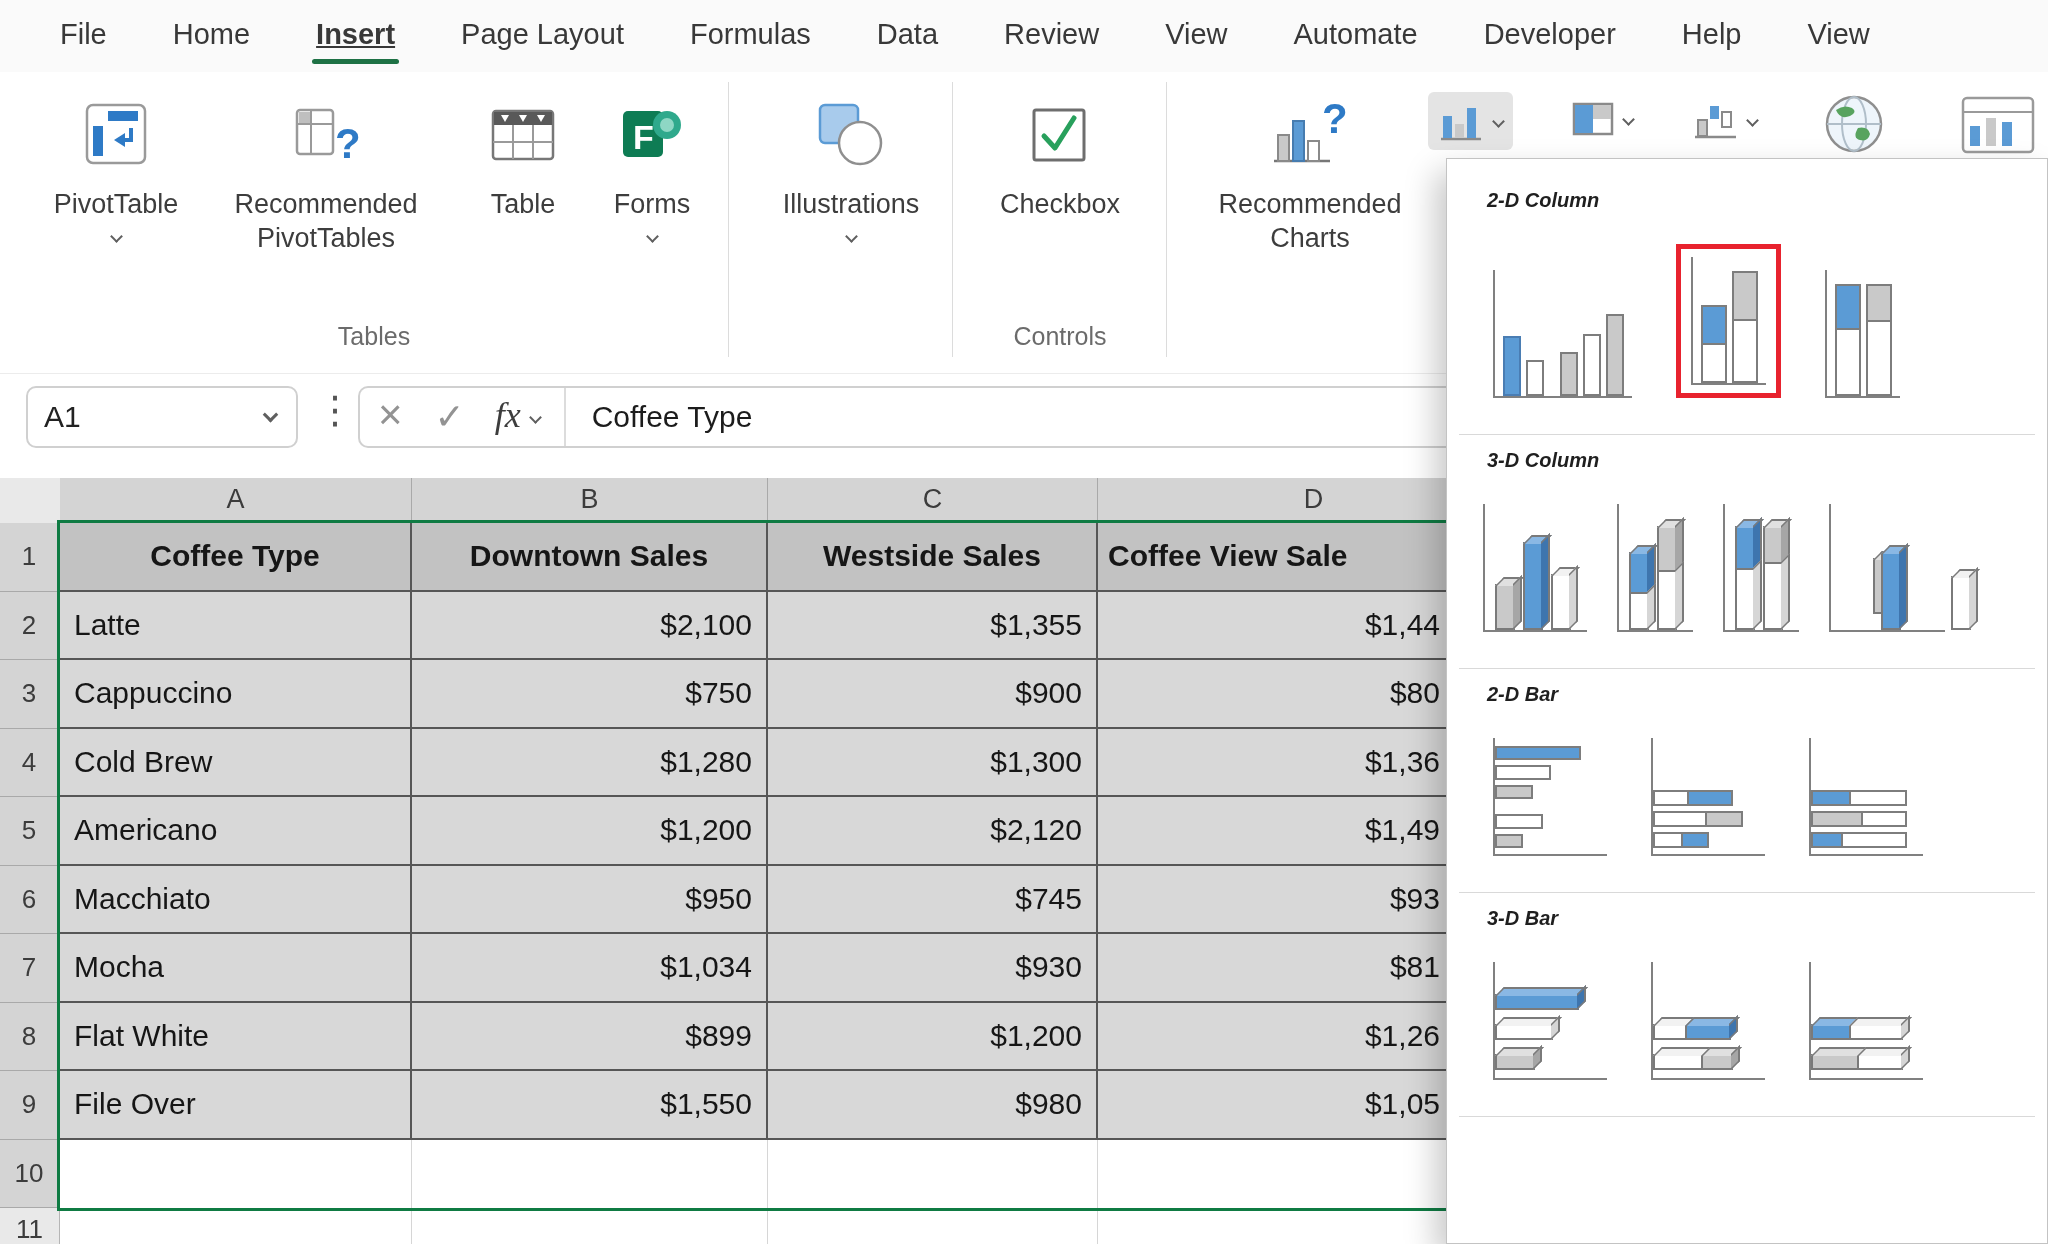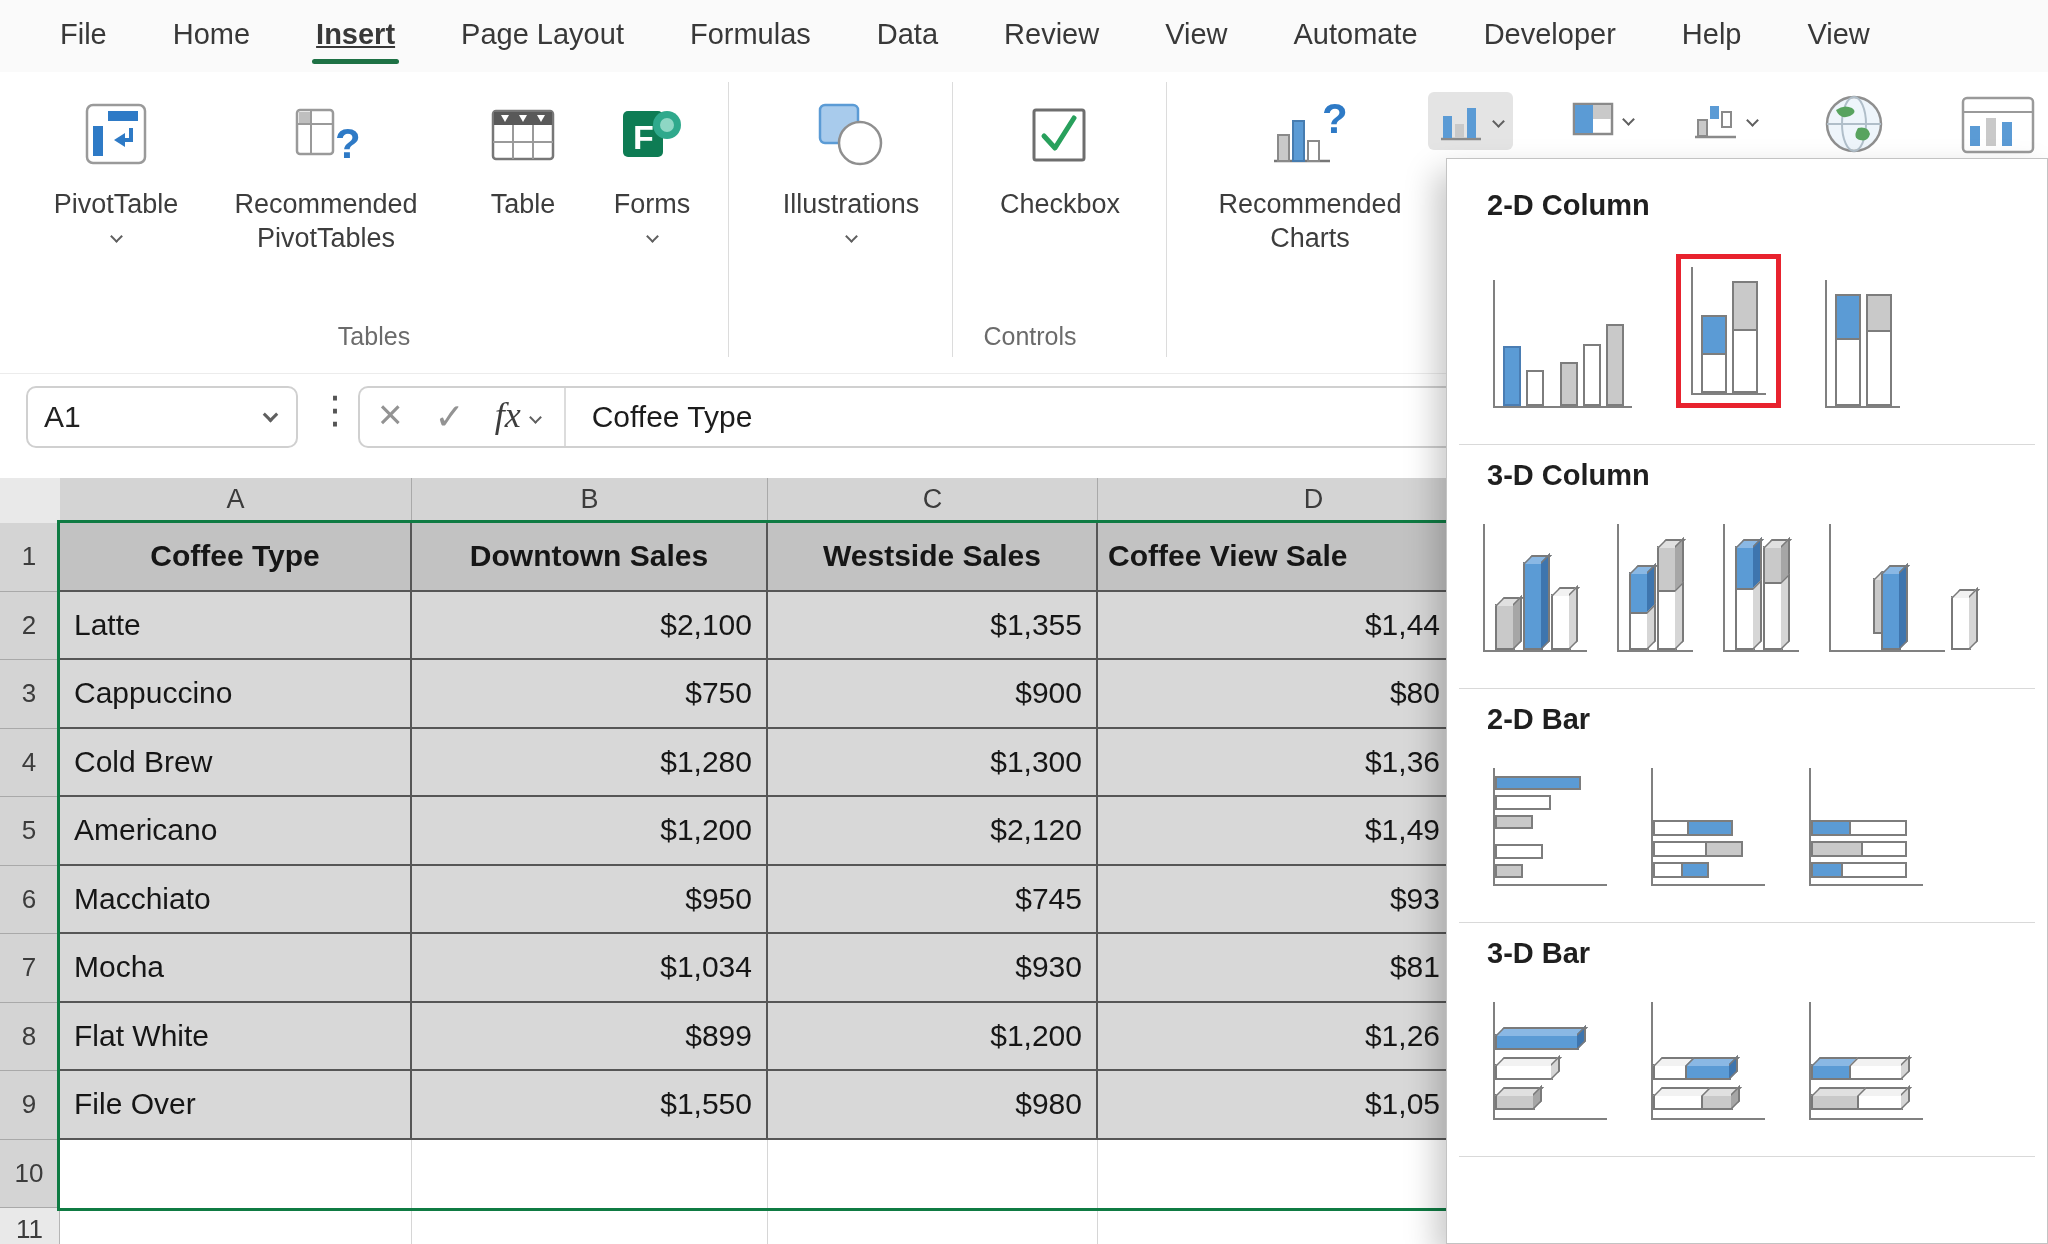--- a/index.html
+++ b/index.html
@@ -61,21 +61,21 @@
   .ca{width:352px;} .cb2{width:356px;} .cc{width:330px;} .cd{width:432px;}
   .cd.num{padding-right:88px;}
   .trow.th .cd{justify-content:flex-start;padding-left:10px;}
   .row11{display:flex;height:120px;background:#fff;}
   .row11 .cell{background:#fff;border-right:1px solid #d6d6d6;border-bottom:none;}
   .sel{position:absolute;left:57px;top:58px;width:1473px;height:691px;border:3px solid #0f7b43;pointer-events:none;z-index:5;}
 
   
   .chart-panel{position:absolute;left:1446px;top:158px;width:602px;bottom:0;background:#fff;
                border:1px solid #c3c3c3;box-shadow:-10px 14px 30px rgba(0,0,0,.22);z-index:60;padding-top:16px;overflow:hidden;}
-  .cp-title{font-weight:bold;font-size:29px;color:#1f1f1f;margin:14px 0 6px 40px;}
+  .cp-title{font-weight:bold;font-size:20px;color:#1f1f1f;margin:14px 0 6px 40px;font-style:italic;}
   .cp-row{display:flex;align-items:flex-end;gap:44px;padding:26px 20px 30px 46px;}
   .cp-div{height:1px;background:#d9d9d9;margin:6px 12px;}
   .red-box{border:5px solid #e8222e;padding:8px 10px;display:flex;align-items:flex-end;}
 
   
   .icol{display:flex;align-items:flex-end;gap:5px;height:128px;padding:0 8px 0 8px;
         border-left:2px solid #808080;border-bottom:2px solid #808080;}
   .bar{width:18px;border:2px solid #7d7d7d;}
   .bb{background:#5b9bd5;border-color:#4a7db3;} .bw{background:#fff;} .bg1{background:#c9c9c9;}
   .sp{width:6px;}
@@ -208,21 +208,21 @@
     <div class="rbtn" style="left:975px;width:170px;">
       <span class="icon-wrap">
         <svg width="62" height="60" viewBox="0 0 62 60">
           <rect x="5" y="6" width="50" height="50" rx="2" fill="#fff" stroke="#6e6e6e" stroke-width="3"></rect>
           <polyline points="15,32 26,44 45,14" fill="none" stroke="#28a05c" stroke-width="5" stroke-linecap="round" stroke-linejoin="round"></polyline>
         </svg>
       </span>
       <span class="lbl">Checkbox</span>
     </div>
 
-    <div class="grp-label" style="left:945px;width:170px;">Controls</div>
+    <div class="grp-label" style="left:975px;width:170px;">Controls</div>
 
     <div class="vsep" style="left:1166px;"></div>
 
     <div class="rbtn" style="left:1200px;width:220px;">
       <span class="icon-wrap">
         <svg width="80" height="66" viewBox="0 0 80 66">
           <line x1="4" y1="60" x2="60" y2="60" stroke="#777" stroke-width="2.5"></line>
           <rect x="8" y="34" width="11" height="26" fill="#c9c9c9" stroke="#8a8a8a" stroke-width="2"></rect>
           <rect x="23" y="20" width="11" height="40" fill="#5b9bd5" stroke="#467cb0" stroke-width="2"></rect>
           <rect x="38" y="40" width="11" height="20" fill="#fff" stroke="#8a8a8a" stroke-width="2"></rect>

